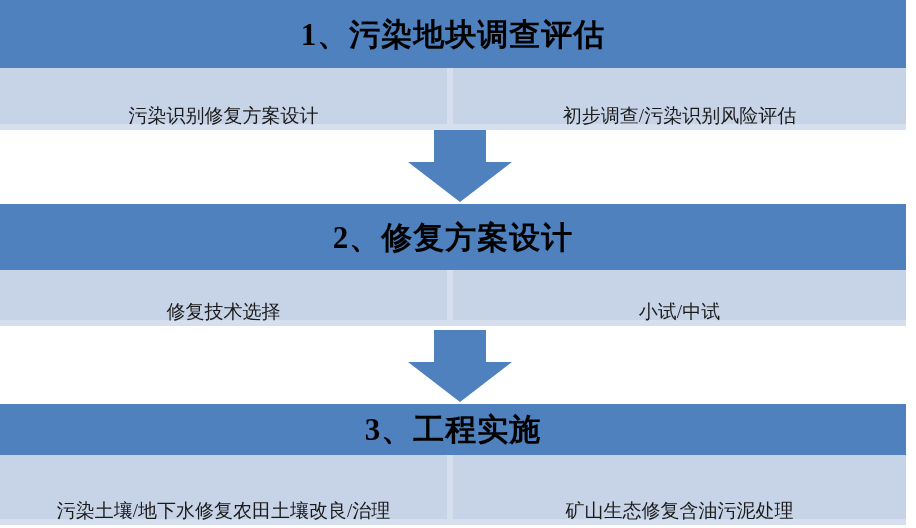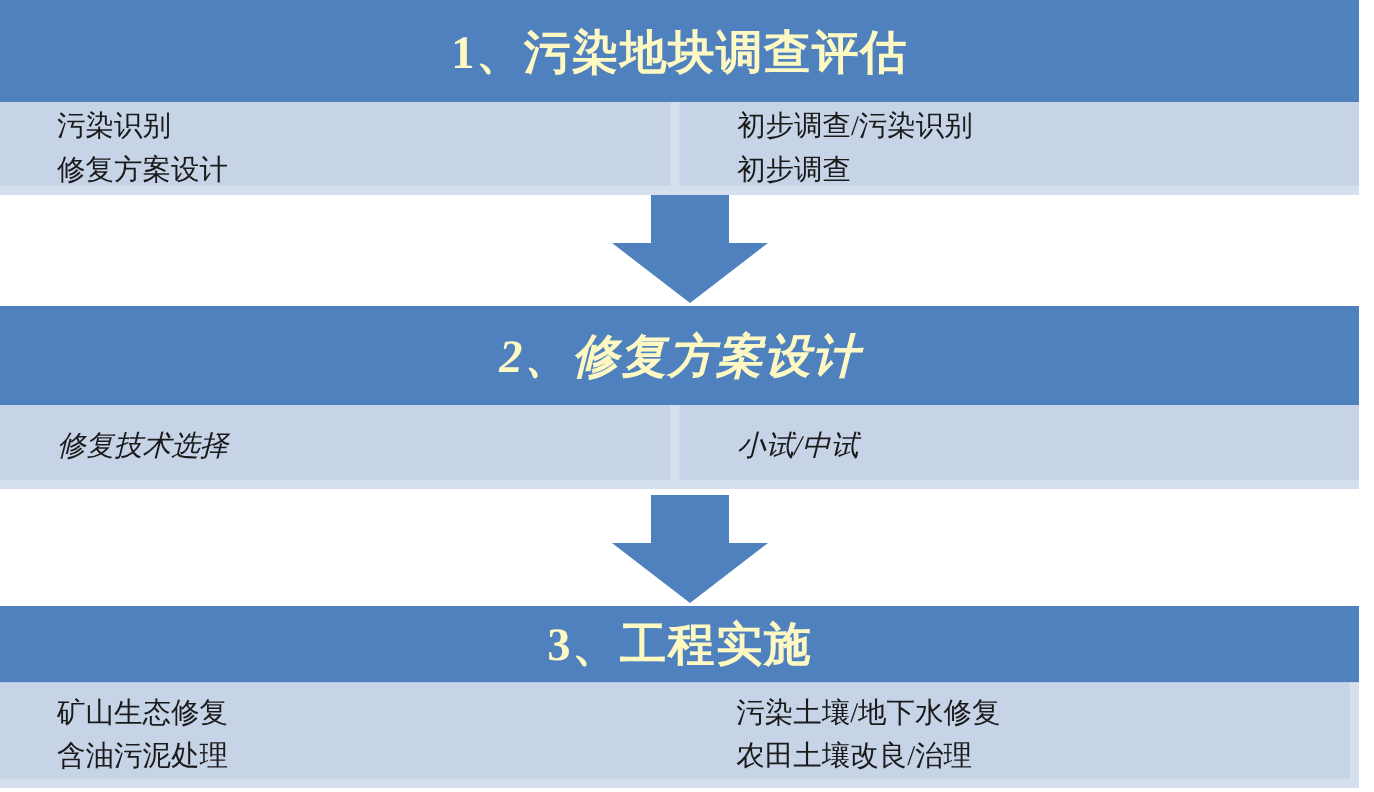--- a/index.html
+++ b/index.html
@@ -24,21 +24,21 @@
   
   .stage {
     position: absolute;
     left: 0;
     width: 906px;
   }
 
   .stage-header {
     width: 100%;
     background: #4e81bd;
-    color: #fef9c3;
+    color: #000000;
     display: flex;
     align-items: center;
     justify-content: center;
     font-weight: bold;
     font-size: 31px;
     letter-spacing: 1px;
     line-height: 1;
     box-sizing: border-box;
   }
 
@@ -57,27 +57,26 @@
     left: 0;
     right: 0;
     bottom: 0;
     height: 6px;
     background: #d5dfee;
   }
 
   .body-col {
     flex: 1 1 50%;
     display: flex;
-    flex-direction: column;
-    align-items: flex-start;
+    flex-direction: row;
+    align-items: flex-end;
     justify-content: center;
     box-sizing: border-box;
     position: relative;
     z-index: 1;
-    margin-left: 38px;
   }
 
   .body-col.left {
     border-right: 6px solid #d5dfee;
   }
 
   .body-line {
     color: #1a1a1a;
     font-size: 19px;
     line-height: 1.55;
@@ -92,21 +91,21 @@
   }
   .arrow svg { display: block; }
 
   
   #stage-1            { top: 0px; }
   #stage-1 .stage-header { height: 68px; }
   #stage-1 .stage-body   { height: 62px; }
 
   #arrow-1 { top: 130px; height: 72px; }
 
-  #stage-2            { top: 204px; font-style: italic; }
+  #stage-2            { top: 204px; }
   #stage-2 .stage-header { height: 66px; }
   #stage-2 .stage-body   { height: 56px; }
 
   #arrow-2 { top: 330px; height: 72px; }
 
   #stage-3            { top: 404px; }
   #stage-3 .stage-header { height: 51px; }
   #stage-3 .stage-body   { height: 70px; }
 </style>
 </head>
@@ -116,21 +115,21 @@
 
   <div class="stage" id="stage-1">
     <div class="stage-header">1、污染地块调查评估</div>
     <div class="stage-body">
       <div class="body-col left">
         <div class="body-line">污染识别</div>
         <div class="body-line">修复方案设计</div>
       </div>
       <div class="body-col right">
         <div class="body-line">初步调查/污染识别</div>
-        <div class="body-line">初步调查</div>
+        <div class="body-line">风险评估</div>
       </div>
     </div>
   </div>
 
   <div class="arrow" id="arrow-1">
     <svg width="104" height="72" viewBox="0 0 104 72" xmlns="http://www.w3.org/2000/svg">
       <polygon points="26,0 78,0 78,32 104,32 52,72 0,32 26,32" fill="#4e81bd"></polygon>
     </svg>
   </div>
 
@@ -148,24 +147,24 @@
 
   <div class="arrow" id="arrow-2">
     <svg width="104" height="72" viewBox="0 0 104 72" xmlns="http://www.w3.org/2000/svg">
       <polygon points="26,0 78,0 78,32 104,32 52,72 0,32 26,32" fill="#4e81bd"></polygon>
     </svg>
   </div>
 
   <div class="stage" id="stage-3">
     <div class="stage-header">3、工程实施</div>
     <div class="stage-body">
+      <div class="body-col left">
+        <div class="body-line">污染土壤/地下水修复</div>
+        <div class="body-line">农田土壤改良/治理</div>
+      </div>
       <div class="body-col right">
         <div class="body-line">矿山生态修复</div>
         <div class="body-line">含油污泥处理</div>
-      </div>
-      <div class="body-col left">
-        <div class="body-line">污染土壤/地下水修复</div>
-        <div class="body-line">农田土壤改良/治理</div>
       </div>
     </div>
   </div>
 
 </div>
 
 </body></html>

